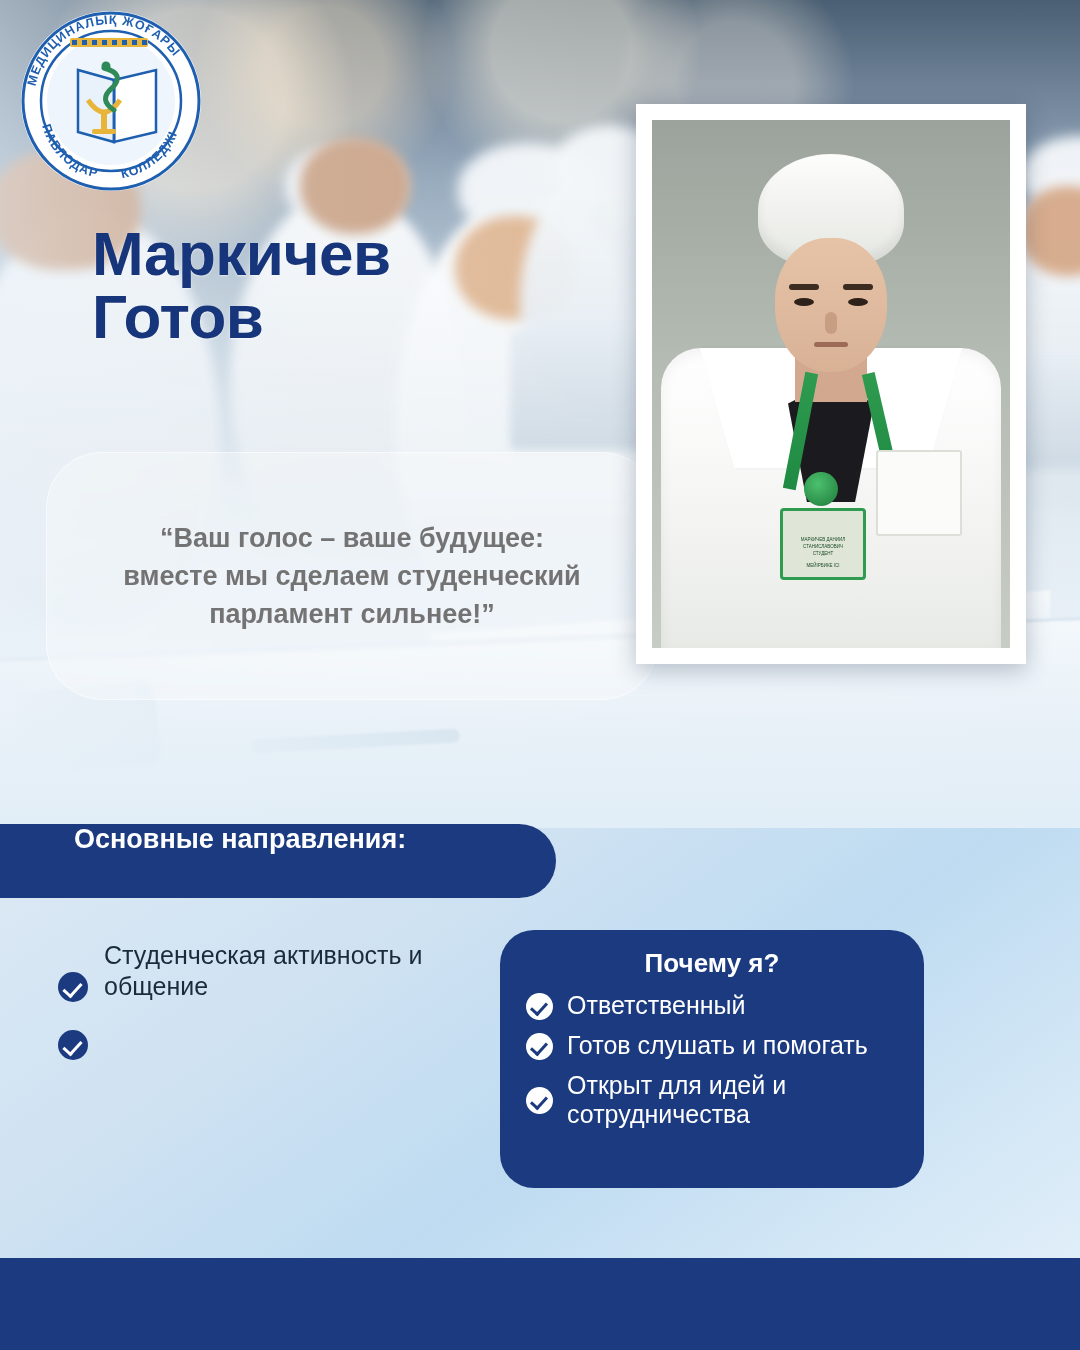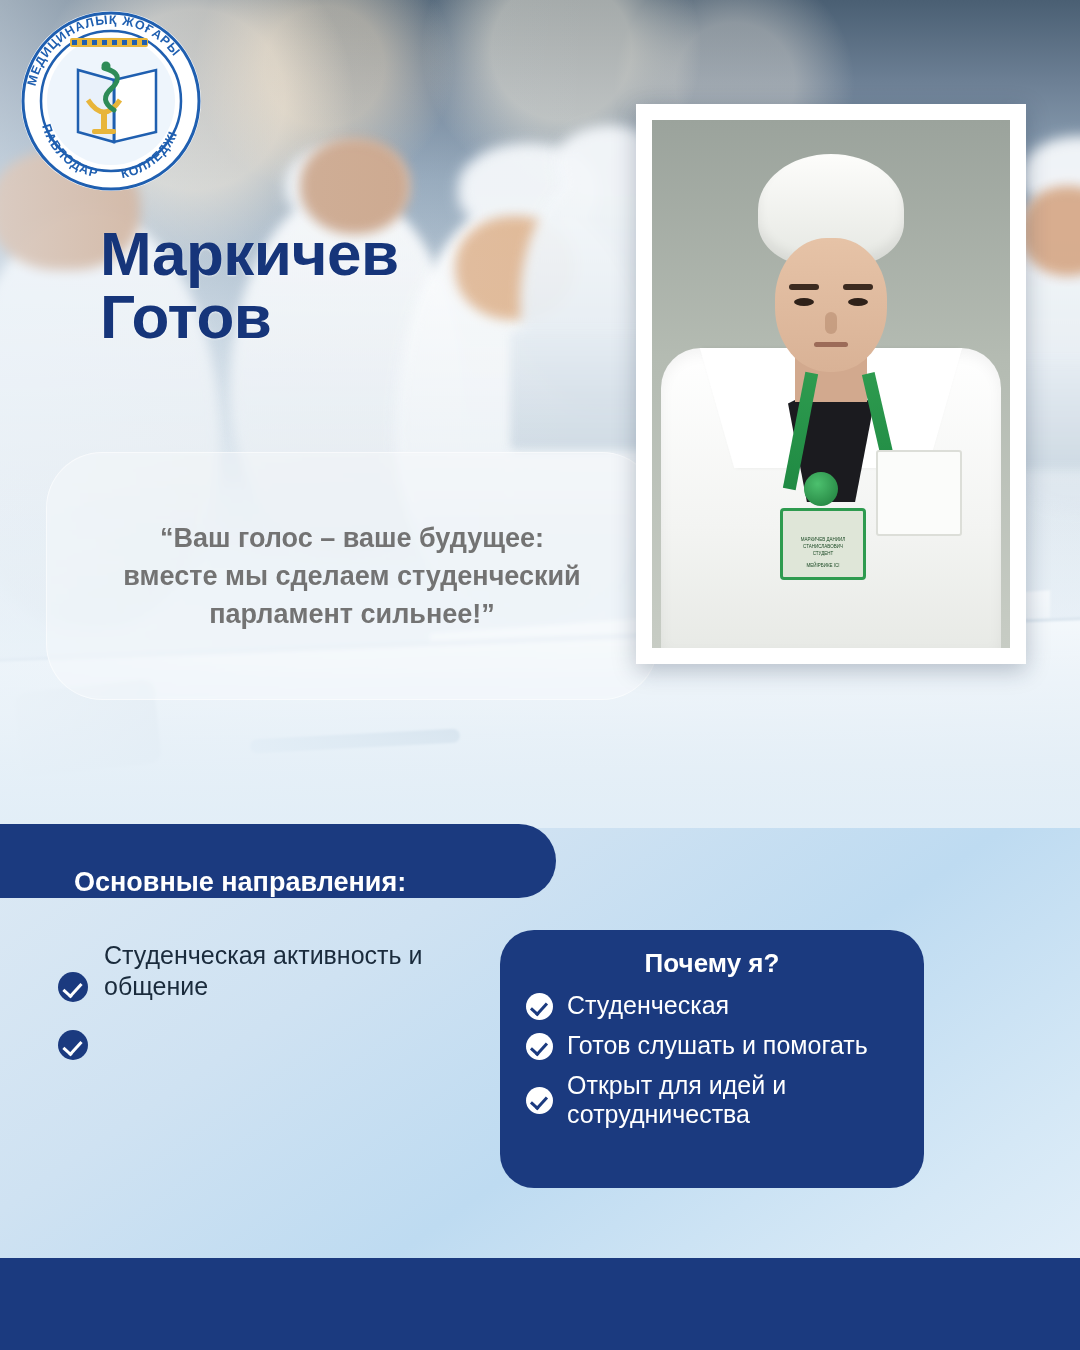--- a/index.html
+++ b/index.html
@@ -135,21 +135,20 @@
     position: absolute;
     left: 92px;
     top: 222px;
     z-index: 15;
     color: #16357a;
     font-weight: bold;
     font-size: 62px;
     line-height: 1.02;
     letter-spacing: -0.5px;
     text-shadow: 0 1px 2px rgba(255,255,255,0.55);
-    margin-left: 8px;
   }
 
   
   .quote-box {
     position: absolute;
     left: 46px;
     top: 452px;
     width: 612px;
     height: 248px;
     border-radius: 56px;
@@ -288,21 +287,21 @@
   }
 
   
   .banner {
     position: absolute;
     left: 0; top: 824px;
     width: 556px; height: 74px;
     background: #1b3a7f;
     border-radius: 0 40px 40px 0;
     display: flex;
-    align-items: flex-end;
+    align-items: flex-start;
     z-index: 18;
   }
   .banner-text {
     color: #ffffff;
     font-weight: bold;
     font-size: 27px;
     padding-left: 74px;
   }
 
   
@@ -540,21 +539,21 @@
     </div>
     <div class="left-item">
       <span class="check"></span>
     </div>
   </div>
 
   <div class="why-card">
     <div class="why-title">Почему я?</div>
     <div class="why-item">
       <span class="check sm"></span>
-      <span class="why-text">Студенческая</span>
+      <span class="why-text">Ответственный</span>
     </div>
     <div class="why-item">
       <span class="check sm"></span>
       <span class="why-text">Готов слушать и помогать</span>
     </div>
     <div class="why-item">
       <span class="check sm"></span>
       <span class="why-text">Открыт для идей и сотрудничества</span>
     </div>
   </div>

